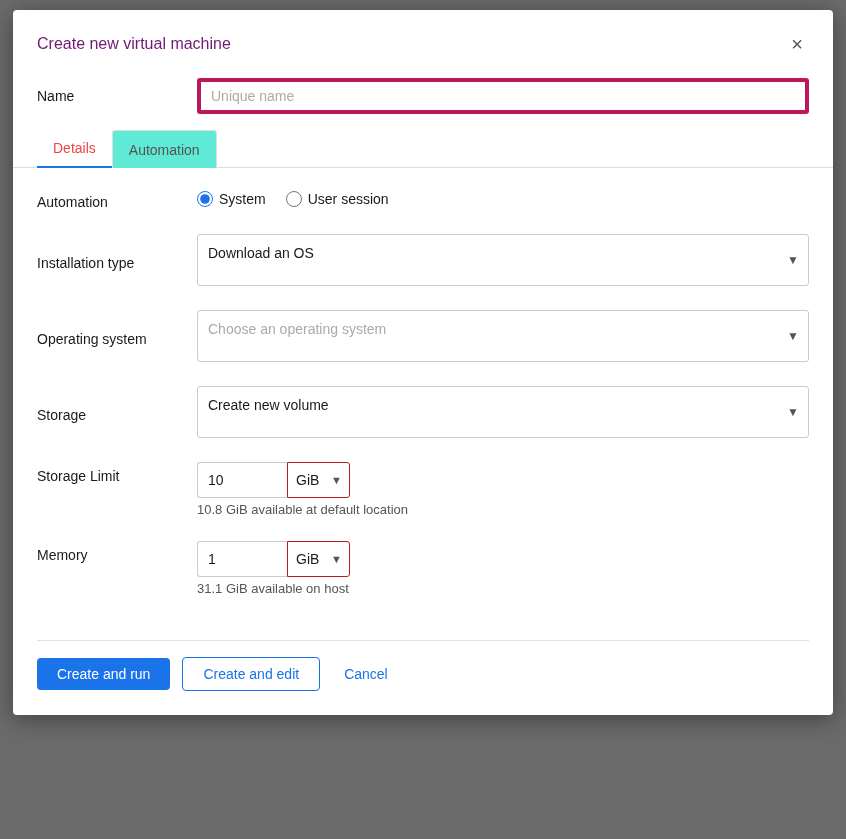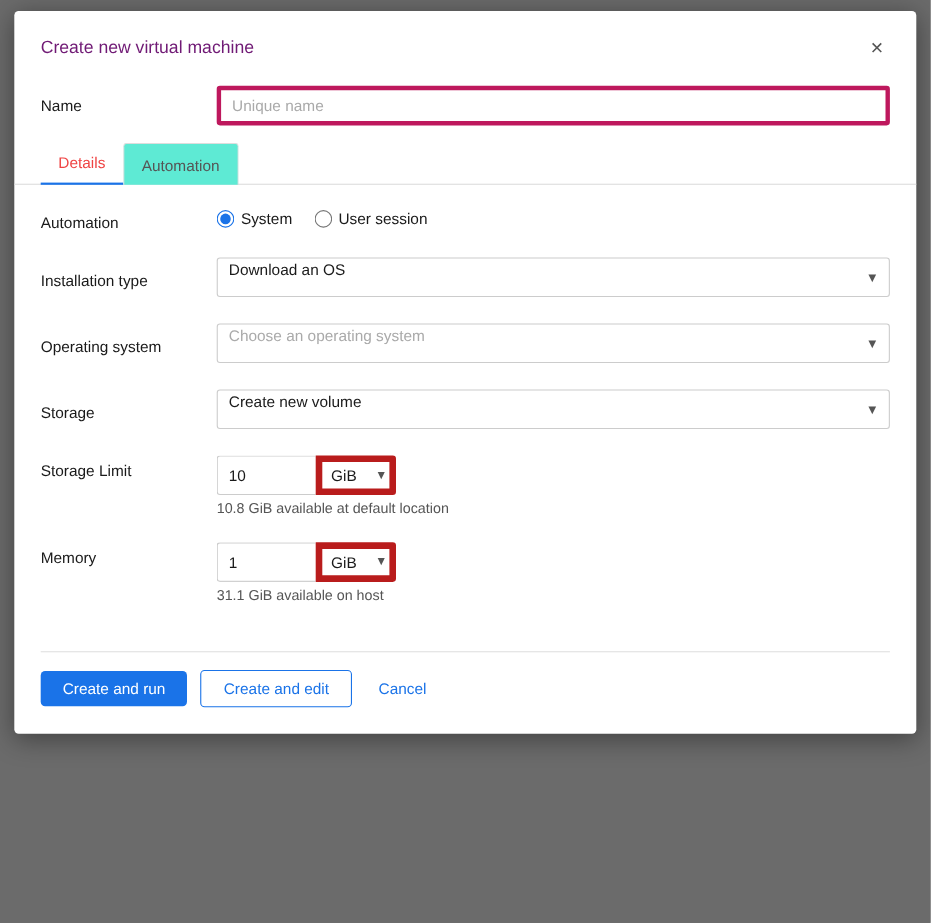--- a/index.html
+++ b/index.html
@@ -175,21 +175,21 @@
       cursor: pointer;
     }
 
     .select-wrapper {
       position: relative;
       width: 100%;
     }
 
     .select-field {
       width: 100%;
-      height: 36px;
+      height: 52px;
       border: 1px solid #ccc;
       border-radius: 3px;
       padding: 0 32px 14px 10px;
       font-size: 14px;
       color: #1a1a1a;
       appearance: none;
       background: white;
       cursor: pointer;
       outline: none;
     }
@@ -225,21 +225,21 @@
       outline: none;
       border-right: none;
     }
 
     .unit-select-wrapper {
       position: relative;
     }
 
     .unit-select {
       height: 36px;
-      border: 6px solid #b91c1c;
+      border: 1px solid #b91c1c;
       border-radius: 0 3px 3px 0;
       padding: 0 28px 0 8px;
       font-size: 14px;
       color: #1a1a1a;
       appearance: none;
       background: white;
       cursor: pointer;
       outline: none;
     }
 

